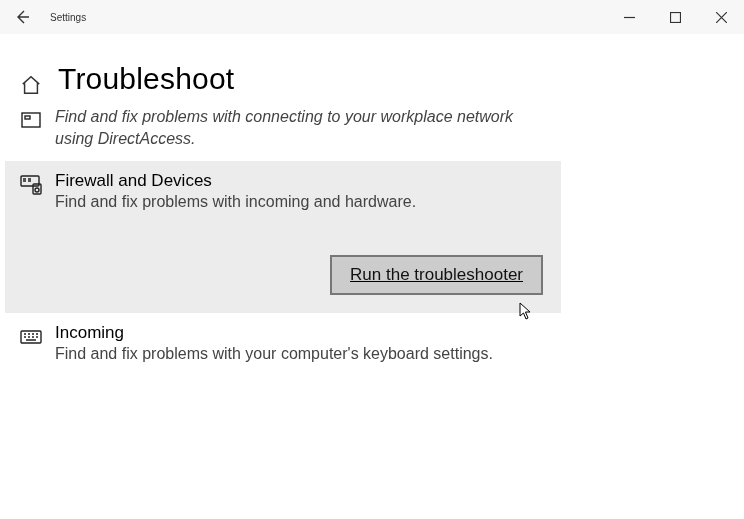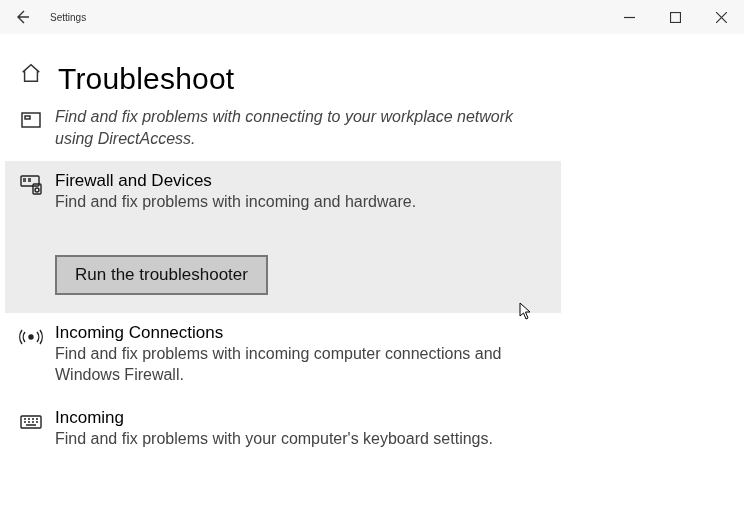--- a/index.html
+++ b/index.html
@@ -5,37 +5,37 @@
   * { box-sizing: border-box; margin: 0; padding: 0; }
   html, body { width: 744px; height: 519px; font-family: "Segoe UI", Arial, sans-serif; background: #fff; color: #000; overflow: hidden; }
   .titlebar { height: 34px; display: flex; align-items: center; background: #f7f7f7; }
   .tb-back { width: 44px; height: 34px; display: flex; align-items: center; justify-content: center; }
   .tb-back svg { width: 16px; height: 16px; stroke: #333; stroke-width: 1.4; fill: none; }
   .tb-title { font-size: 10px; color: #333; padding-left: 6px; }
   .tb-spacer { flex: 1; }
   .tb-btn { width: 46px; height: 34px; display: flex; align-items: center; justify-content: center; }
   .tb-btn svg { width: 11px; height: 11px; stroke: #333; stroke-width: 1.2; fill: none; }
 
-  .header { display: flex; align-items: flex-start; padding: 28px 0 10px 20px; }
+  .header { display: flex; align-items: flex-end; padding: 28px 0 10px 20px; }
   .header .home { width: 22px; height: 22px; margin-right: 16px; }
   .header h1 { font-weight: 400; font-size: 30px; letter-spacing: 0.2px; }
 
   .content { width: 556px; margin-left: 5px; }
 
   .item { display: flex; padding: 10px 14px 12px 14px; }
   .item .icon { width: 36px; padding-top: 2px; }
   .item .icon svg { width: 24px; height: 24px; stroke: #222; fill: none; stroke-width: 1.4; }
   .item .txt { flex: 1; }
   .item .title { font-size: 17px; color: #000; }
   .item .desc { font-size: 16px; color: #444; line-height: 1.35; }
 
   .item.cut { padding-top: 0; font-style: italic; }
 
   .item.selected { background: #ececec; padding-bottom: 18px; }
-  .run-row { display: flex; justify-content: flex-start; padding-top: 42px; padding-right: 4px; }
+  .run-row { display: flex; justify-content: flex-end; padding-top: 42px; padding-right: 4px; text-decoration: underline; }
   .run-btn { border: 2px solid #777; background: #ccc; padding: 8px 18px; font-size: 17px; color: #111; font-family: inherit; cursor: pointer; }
 
   .cursor { position: absolute; left: 519px; top: 302px; pointer-events: none; }
   .cursor svg { width: 14px; height: 18px; }
 </style>
 </head>
 <body>
 
 <div class="titlebar">
   <div class="tb-back">
@@ -97,35 +97,20 @@
     </div>
     <div class="txt">
       <div class="title">Firewall and Devices</div>
       <div class="desc">Find and fix problems with incoming and hardware.</div>
       <div class="run-row">
         <button class="run-btn">Run the troubleshooter</button>
       </div>
     </div>
   </div>
 
-  <div class="item">
-    <div class="icon">
-      <svg viewBox="0 0 24 24">
-          <circle cx="12" cy="12" r="2" fill="#222"></circle>
-          <path d="M6 7 A8 8 0 0 0 6 17"></path>
-          <path d="M18 7 A8 8 0 0 1 18 17"></path>
-          <path d="M3 5 A12 12 0 0 0 3 19"></path>
-          <path d="M21 5 A12 12 0 0 1 21 19"></path>
-        </svg>
-    </div>
-    <div class="txt">
-      <div class="title">Incoming Connections</div>
-      <div class="desc">Find and fix problems with incoming computer connections and Windows Firewall.</div>
-    </div>
-  </div>
 
   <div class="item">
     <div class="icon">
       <svg viewBox="0 0 24 24">
           <rect x="2" y="6" width="20" height="12" rx="1"></rect>
           <path d="M5 9h2M9 9h2M13 9h2M17 9h2M5 12h2M9 12h2M13 12h2M17 12h2M7 15h10"></path>
         </svg>
     </div>
     <div class="txt">
       <div class="title">Incoming</div>

